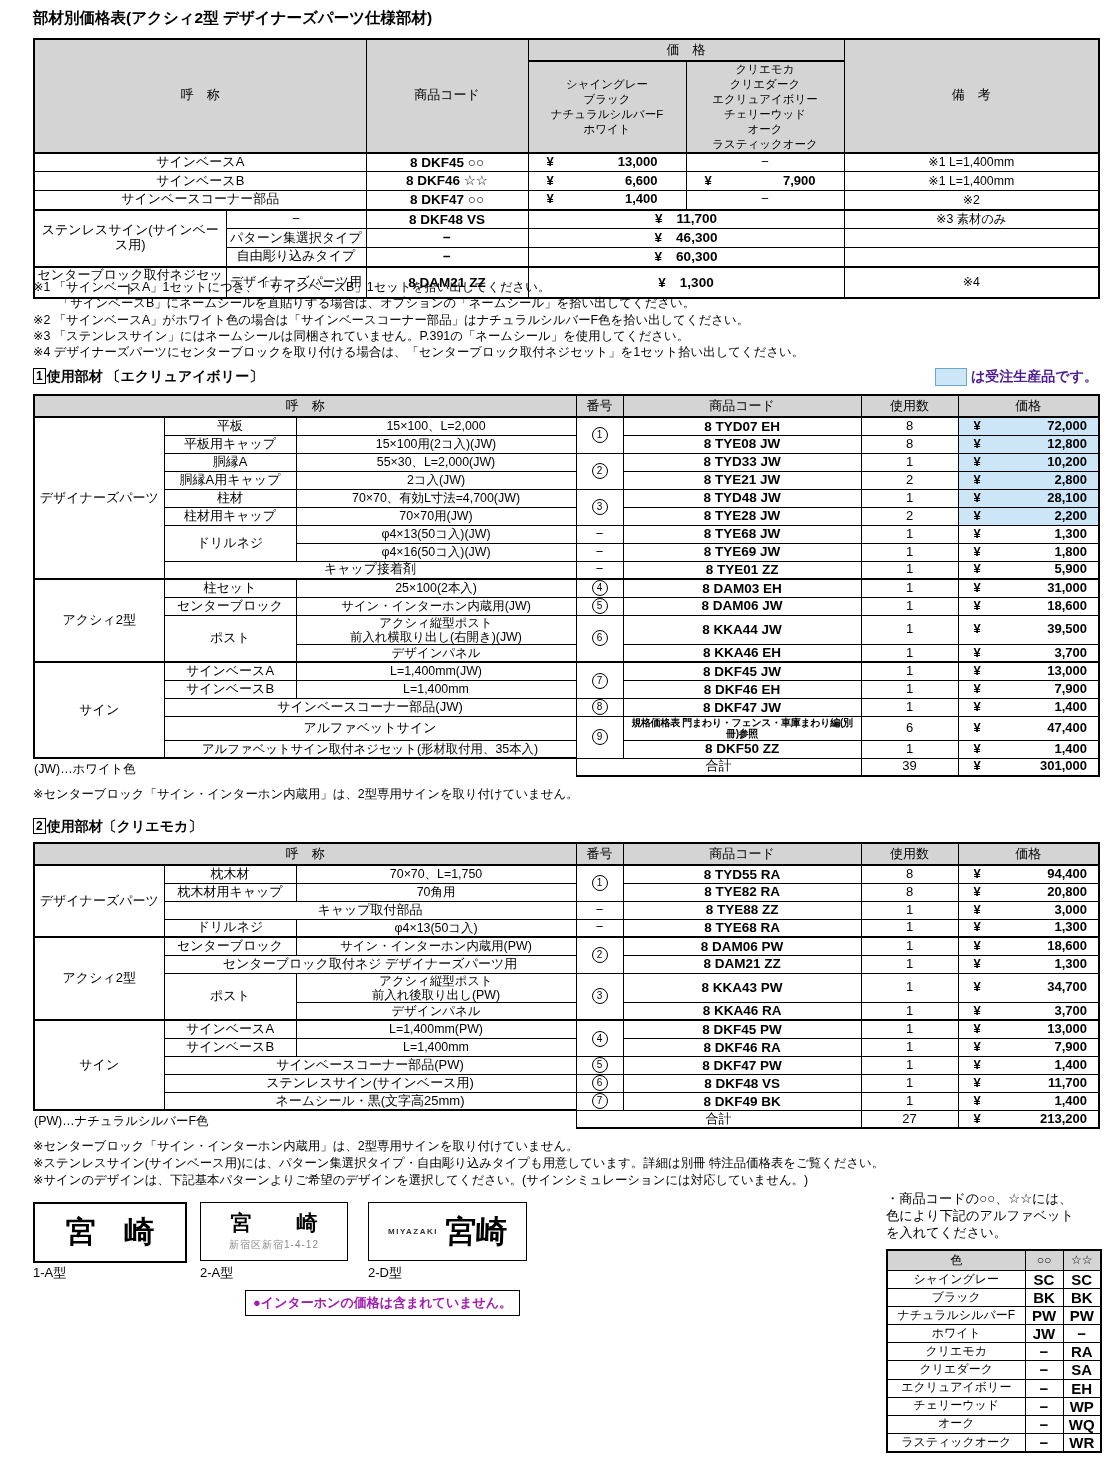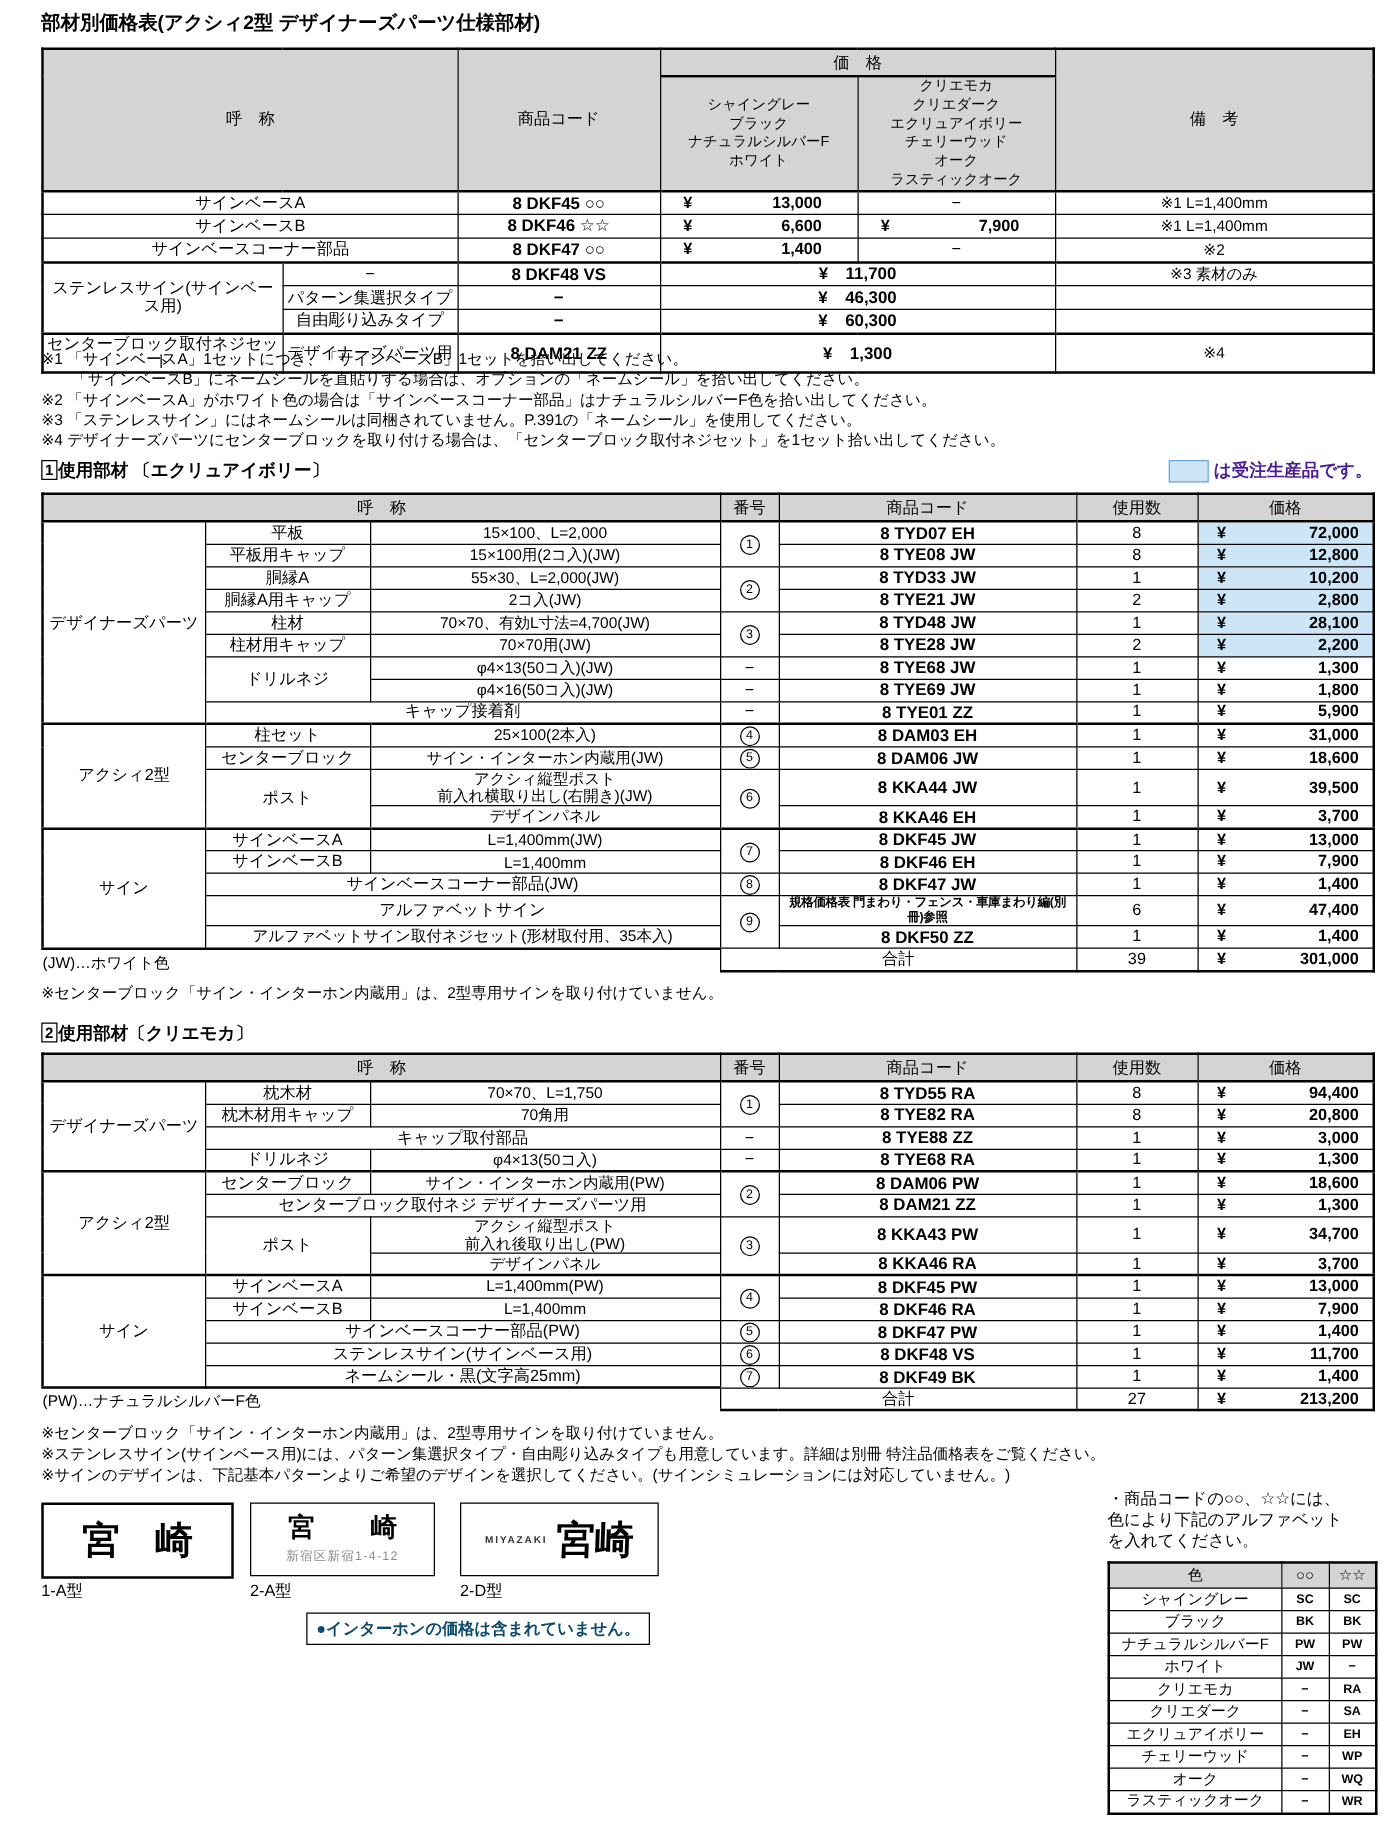--- a/index.html
+++ b/index.html
@@ -69,30 +69,30 @@
   #sb1 .big{font-size:30px;font-weight:bold;letter-spacing:10px;margin-left:10px;}
   #sb2{left:167px;width:146px;flex-direction:column;border-width:1.5px;}
   #sb2 .big{font-size:21px;font-weight:bold;letter-spacing:12px;margin-left:12px;line-height:1.1;}
   #sb2 .addr{font-size:10px;color:#8a8a8a;letter-spacing:1px;margin-top:3px;}
   #sb3{left:335px;width:157px;border-width:1.5px;gap:7px;}
   #sb3 .latin{font-size:8px;font-weight:bold;letter-spacing:1.5px;color:#333;}
   #sb3 .brush{font-family:"DejaVu Serif","Liberation Serif",serif;font-size:31px;font-weight:bold;
               transform:skewX(-2deg);}
   .signlabel{position:absolute;top:66px;font-size:13px;}
   #sl1{left:0;} #sl2{left:167px;} #sl3{left:335px;}
-  #intercom{position:absolute;left:212px;top:92px;border:1px solid #000;color:#0c4a6e;
+  #intercom{position:absolute;left:212px;top:92px;border:1px solid #000;color:#a21caf;
             font-size:13px;font-weight:bold;padding:3px 7px;}
 
   
   #rightcol{left:886px;top:1190px;width:215px;}
   #colornote{font-size:13.2px;line-height:17px;white-space:pre-line;}
   #ct{width:214px;font-size:12px;margin-top:8px;}
   #ct thead th{height:19px;border-bottom:1px solid #000;}
   #ct tbody tr{height:18px;}
-  #ct .cc{font-weight:bold;font-size:10px;}
+  #ct .cc{font-weight:bold;font-size:15px;}
 </style>
 </head>
 <body>
 
 <div id="doc">
 
   <div id="title" class="abs">部材別価格表(アクシィ2型 デザイナーズパーツ仕様部材)</div>
 
   <table id="pt" class="abs otbl">
     <colgroup>

